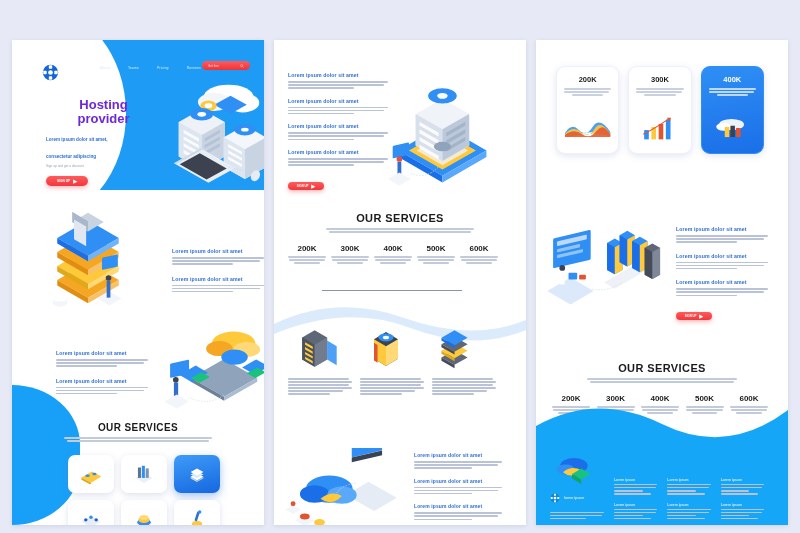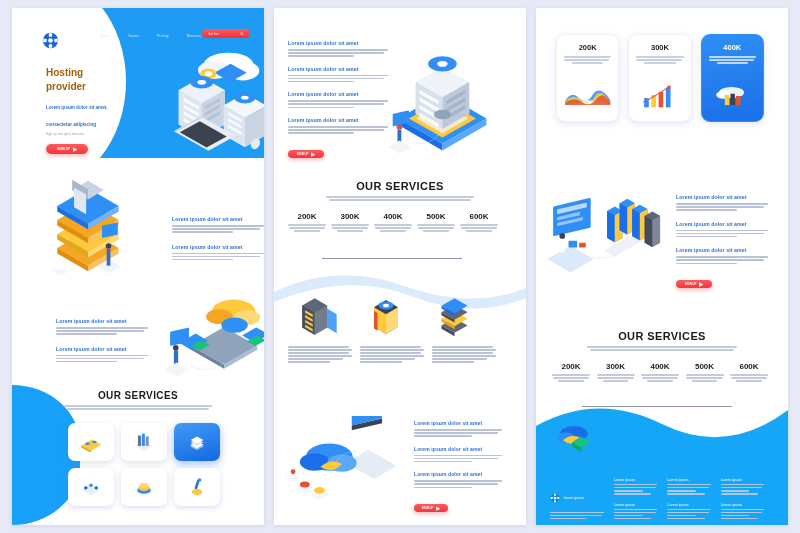--- a/index.html
+++ b/index.html
@@ -7,20 +7,21 @@
   body {
     background:#e7eaf6;
     font-family:"Liberation Sans", sans-serif;
     display:flex; align-items:center; justify-content:center;
   }
   .board { width:800px; height:533px; position:relative; display:flex; gap:10px; padding:8px 12px; }
 
   .panel {
     position:relative; background:#ffffff; flex:1 1 0; overflow:hidden;
     box-shadow:0 1px 4px rgba(60,70,120,.14);
+    margin-top:32px;
   }
 
   
   .lorem-h {
     color:#2f6fd0; font-weight:bold; letter-spacing:.1px; white-space:nowrap;
   }
   .fake-lines { margin-top:3px; }
   .fl { height:1.5px; background:#b9c2d6; border-radius:1px; margin-bottom:1.6px; }
   .fl.s1{width:100%;} .fl.s2{width:96%;} .fl.s3{width:66%;} .fl.s4{width:86%;}
 
@@ -53,21 +54,21 @@
   #p1 .logo { position:absolute; left:30px; top:24px; width:17px; height:17px; }
   #p1 .navitems { margin-left:88px; display:flex; gap:18px; align-items:center; }
   #p1 .navitem { color:#d8edfd; font-size:3.4px; letter-spacing:.2px; }
   #p1 .searchbtn {
     position:absolute; right:14px; top:21px; width:48px; height:9px; border-radius:9px;
     background:linear-gradient(180deg,#ff5b5b,#ef3338); display:flex; align-items:center;
     padding:0 6px; justify-content:space-between;
   }
   #p1 .searchbtn span { color:#ffd9d9; font-size:3px; }
   #p1 .hero-text { position:absolute; left:34px; top:58px; width:115px; }
-  #p1 .hero-title { color:#a16207; font-size:10px; font-weight:bold; line-height:14px; }
+  #p1 .hero-title { color:#6d28d9; font-size:13px; font-weight:bold; line-height:14px;text-align:center; }
   #p1 .hero-lead { margin-top:11px; color:#2f6fd0; font-size:4.6px; font-weight:bold; line-height:6px; }
   #p1 .hero-note { margin-top:4px; color:#9aa3b6; font-size:3.2px; }
   #p1 .hero-btn { margin-top:7px; width:42px; height:10px; font-size:3.2px; }
   #p1 .blue-wedge {
     position:absolute; left:0; bottom:0; width:68px; height:140px; background:#18a0f8;
     border-top-right-radius:80px 70px; border-bottom-right-radius:80px 70px;
   }
 
   
   #p3 .card {

